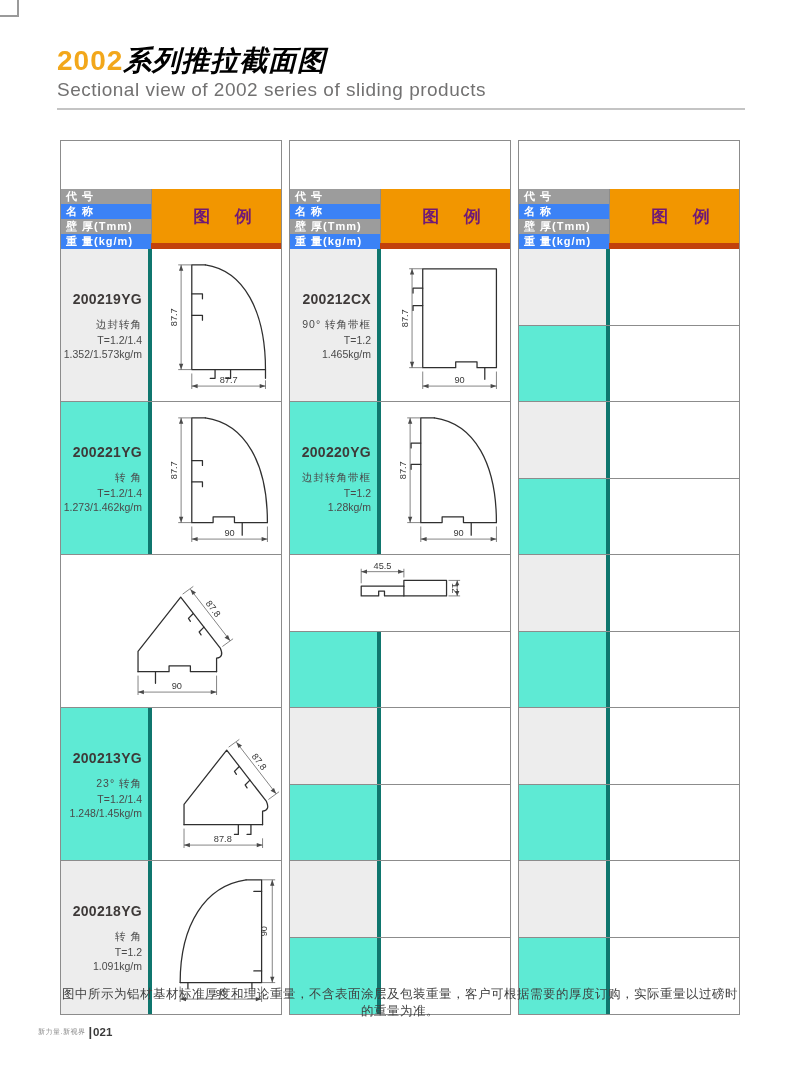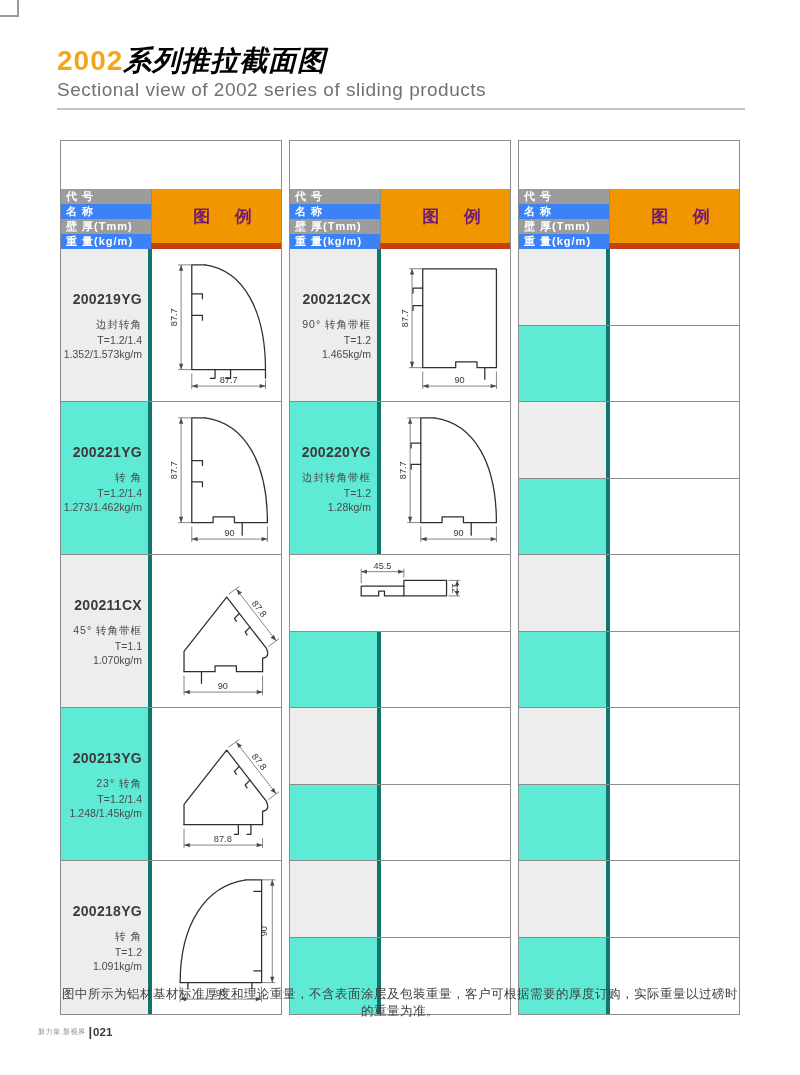--- a/index.html
+++ b/index.html
@@ -129,26 +129,20 @@
           <text x="25" y="68" transform="rotate(-90 25 68)" text-anchor="middle">87.7</text>
           <path class="dim" d="M40 126 L40 142 M118 126 L118 142 M40 139 L118 139"></path>
           <polygon class="arr" points="40,139 46,136.8 46,141.2"></polygon>
           <polygon class="arr" points="118,139 112,136.8 112,141.2"></polygon>
           <text x="79" y="136" text-anchor="middle">90</text>
         </svg>
       </div>
     </div>
 
     <div class="row h2">
-      <div class="lcell gray">
-        <div class="code">200211CX</div>
-        <div class="pname">45° 转角带框</div>
-        <div class="pdetail">T=1.1</div>
-        <div class="pdetail">1.070kg/m</div>
-      </div>
       <div class="dcell">
         <svg width="128" height="148" viewBox="0 0 132 152">
           <path class="profile" d="M32 118 L32 97 L76 41 L117 94 Q121 103 113 104 L113 118"></path>
           <path class="profile" d="M32 118 L64 118 L64 112 L86 112 L86 118 L113 118"></path>
           <path class="profile" d="M50 118 L50 130"></path>
           <path class="profile" d="M89 58 L84 63 L86 66"></path>
           <path class="profile" d="M100 72 L95 77 L97 80"></path>
           <path class="dim" d="M78 38 L89 30 M119 92 L130 84 M86 33 L127 86"></path>
           <polygon class="arr" points="86,33 88.2,39 91.8,36.2"></polygon>
           <polygon class="arr" points="127,86 121.2,83 124.8,80.2"></polygon>

